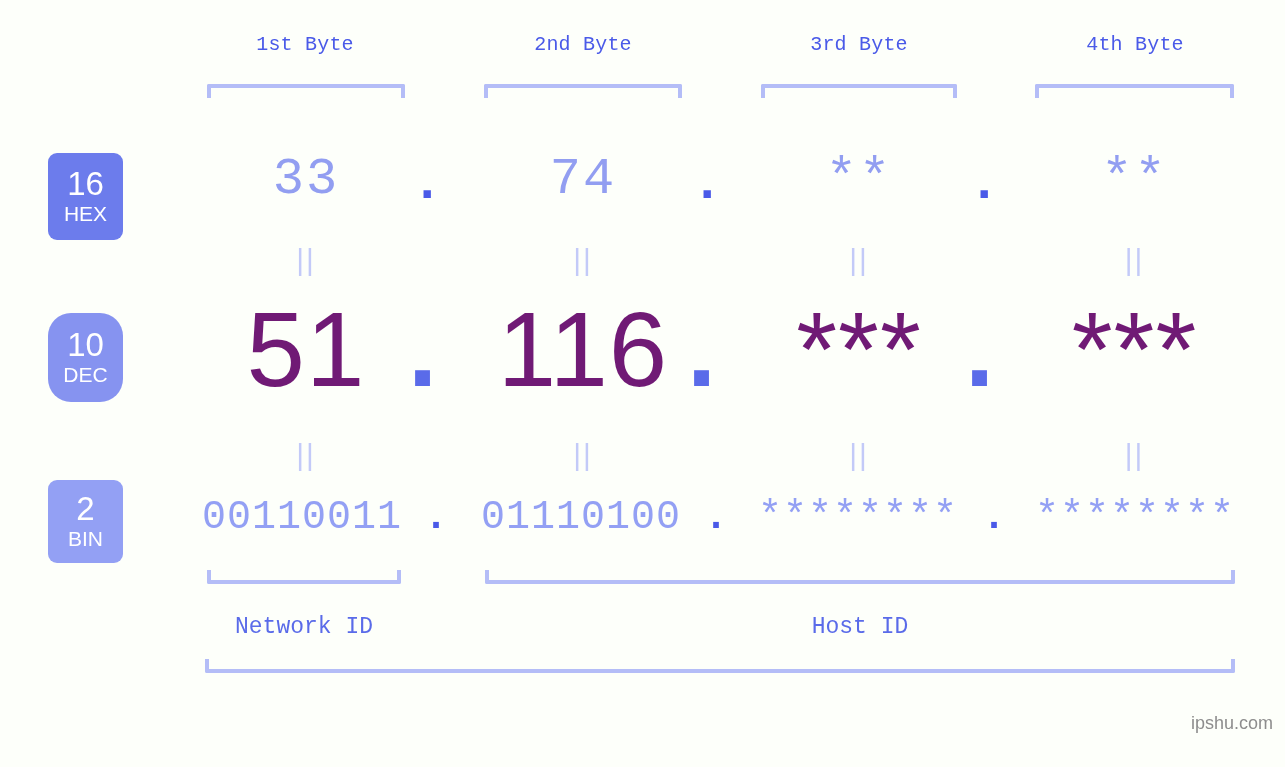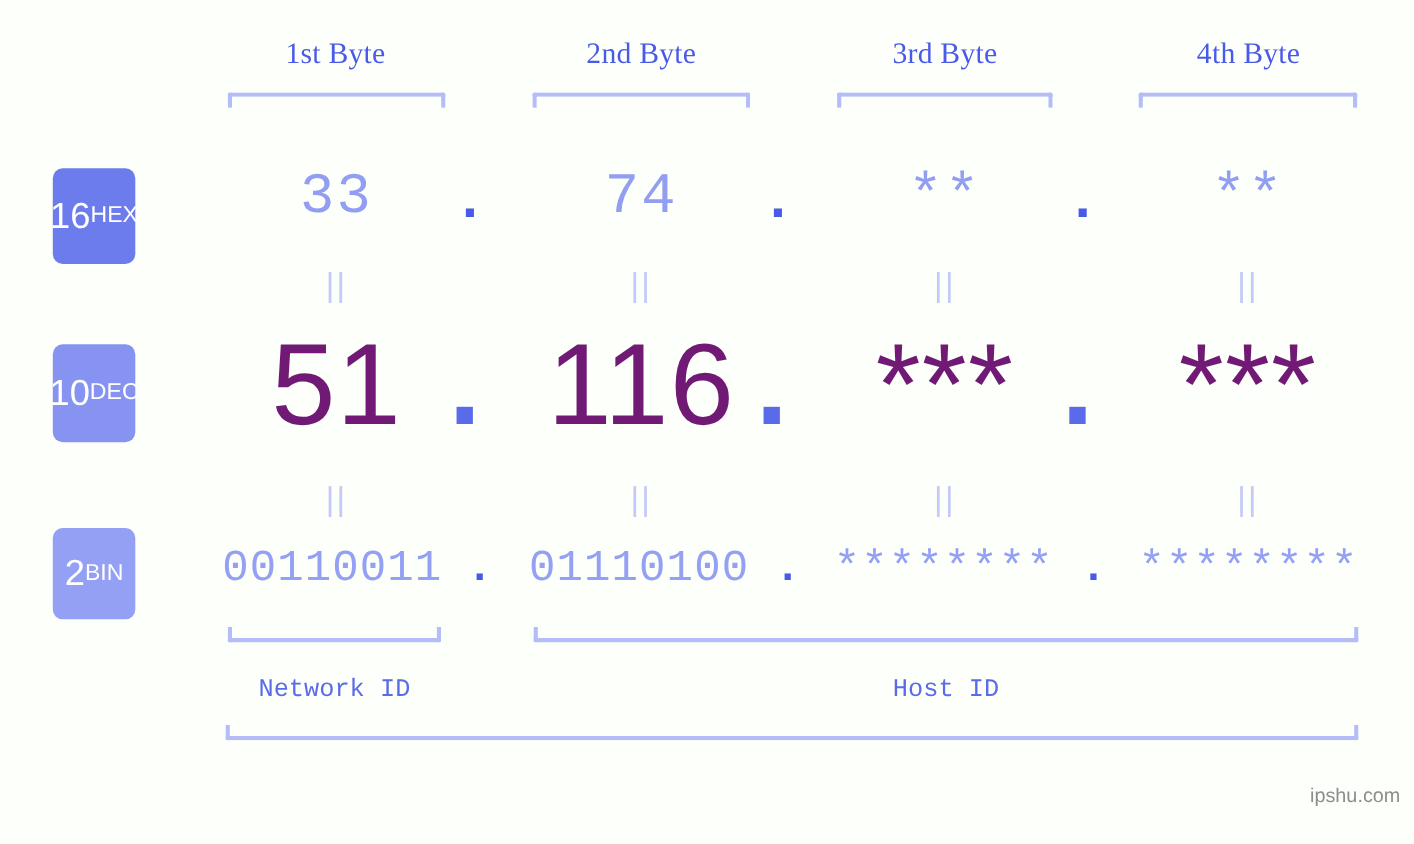--- a/index.html
+++ b/index.html
@@ -16,24 +16,24 @@
   #stage {
     position: relative;
     width: 1285px;
     height: 767px;
   }
 
   
   .byte-label {
     position: absolute;
     top: 33px;
-    font-size: 27px;
+    font-size: 20px;
     color: #4a5ae8;
     text-align: center;
-    font-family: Liberation Serif, serif;
+    font-family: Liberation Mono, monospace;
     letter-spacing: 0.2px;
     white-space: nowrap;
   }
 
   
   .bracket-top {
     position: absolute;
     border-top: 4px solid #b4bdf7;
     border-left: 4px solid #b4bdf7;
     border-right: 4px solid #b4bdf7;
@@ -50,36 +50,37 @@
   }
 
   
   .badge {
     position: absolute;
     width: 75px;
     border-radius: 9px;
     color: #ffffff;
     text-align: center;
     display: flex;
+    flex-direction: column;
     align-items: center;
     justify-content: center;
     line-height: 1;
   }
   .badge .num {
     font-size: 33px;
     line-height: 1.05;
     font-weight: 400;
   }
   .badge .nm {
     font-size: 21px;
     line-height: 1.15;
     font-weight: 400;
   }
   #badge-hex { top: 153px; height: 87px; background: #6c7cec; }
-  #badge-dec { top: 313px; height: 89px; background: #8693f0; }
+  #badge-dec { top: 313px; height: 89px; background: #8693f0; border-radius: 23px; }
   #badge-bin { top: 480px; height: 83px; background: #93a0f4; }
 
   
   .val {
     position: absolute;
     text-align: center;
     white-space: nowrap;
   }
 
   .hex-val {

